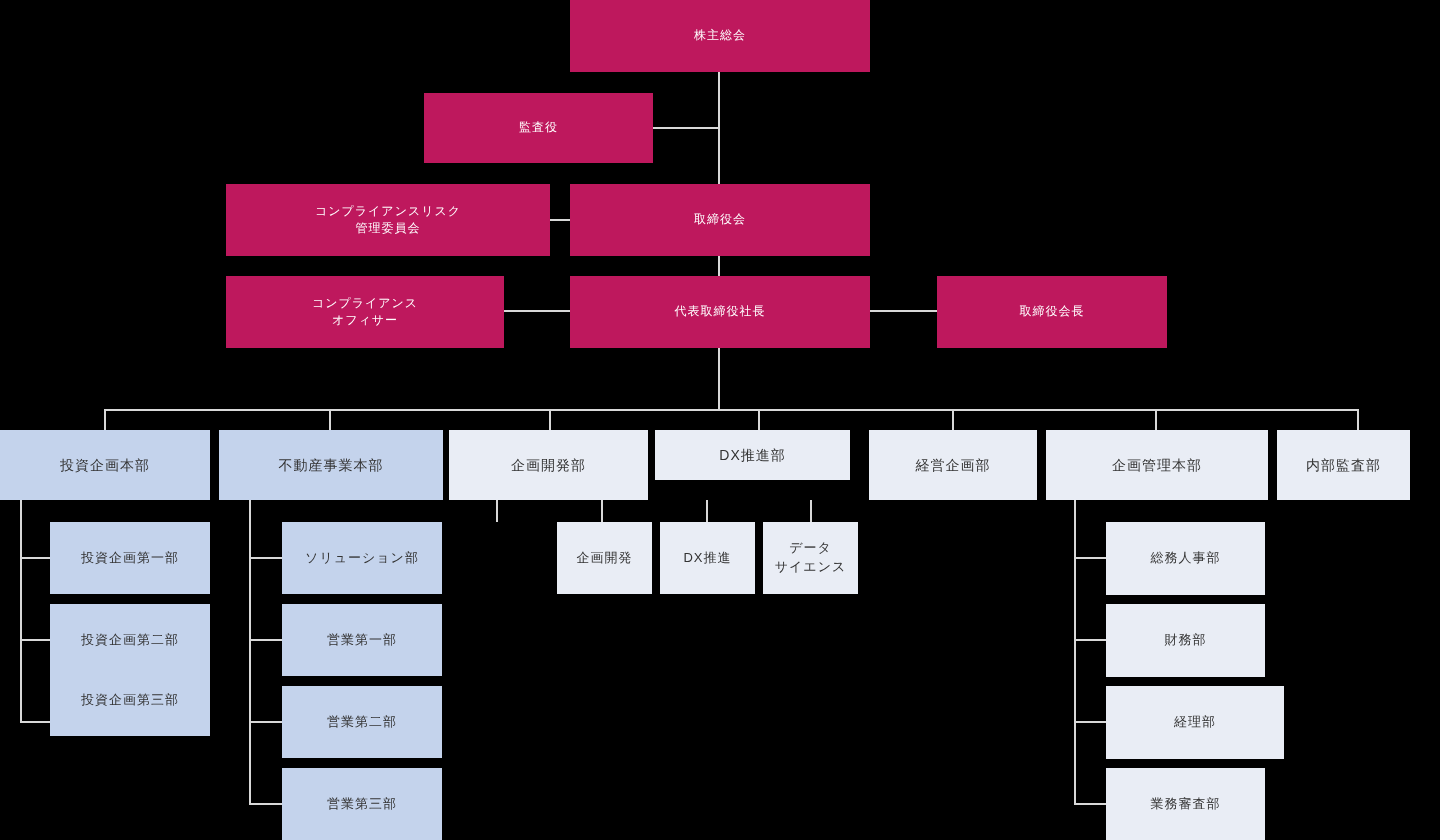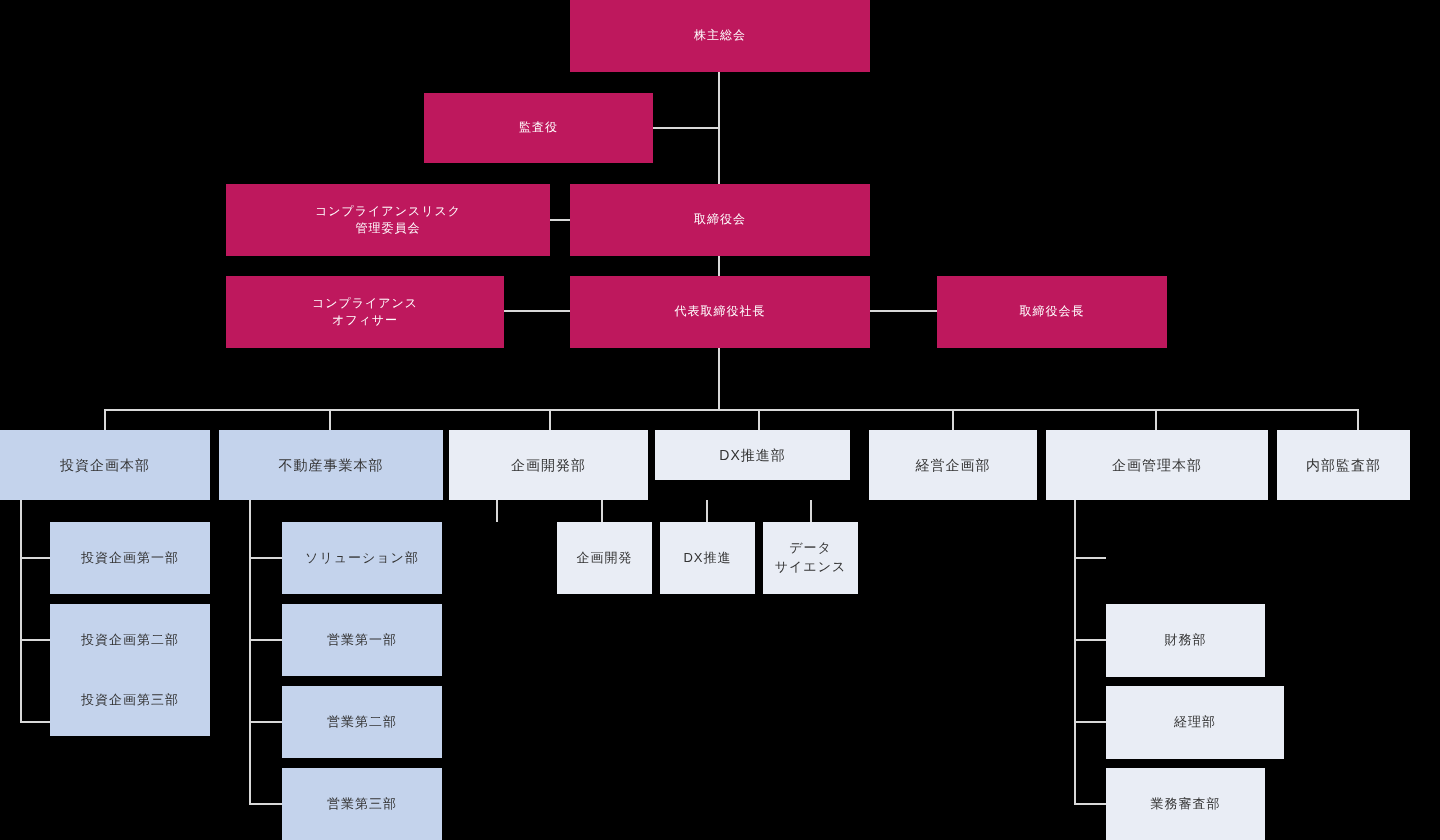--- a/index.html
+++ b/index.html
@@ -137,20 +137,23 @@
     </div>
 
   <div class="box lt sm" style="left:660px;top:522px;width:95px;height:72px">
       <span class="lbl">DX推進</span>
     </div>
   <div class="box lt sm" style="left:763px;top:522px;width:95px;height:72px">
       <span class="lbl">データ
 サイエンス</span>
     </div>
 
+  <div class="box lt sm" style="left:1106px;top:522px;width:159px;height:73px">
+      <span class="lbl">総務人事部</span>
+    </div>
   <div class="box lt sm" style="left:1106px;top:604px;width:159px;height:73px">
       <span class="lbl">財務部</span>
     </div>
   <div class="box lt sm" style="left:1106px;top:686px;width:178px;height:73px">
       <span class="lbl">経理部</span>
     </div>
   <div class="box lt sm" style="left:1106px;top:768px;width:159px;height:72px">
       <span class="lbl">業務審査部</span>
     </div>
 

